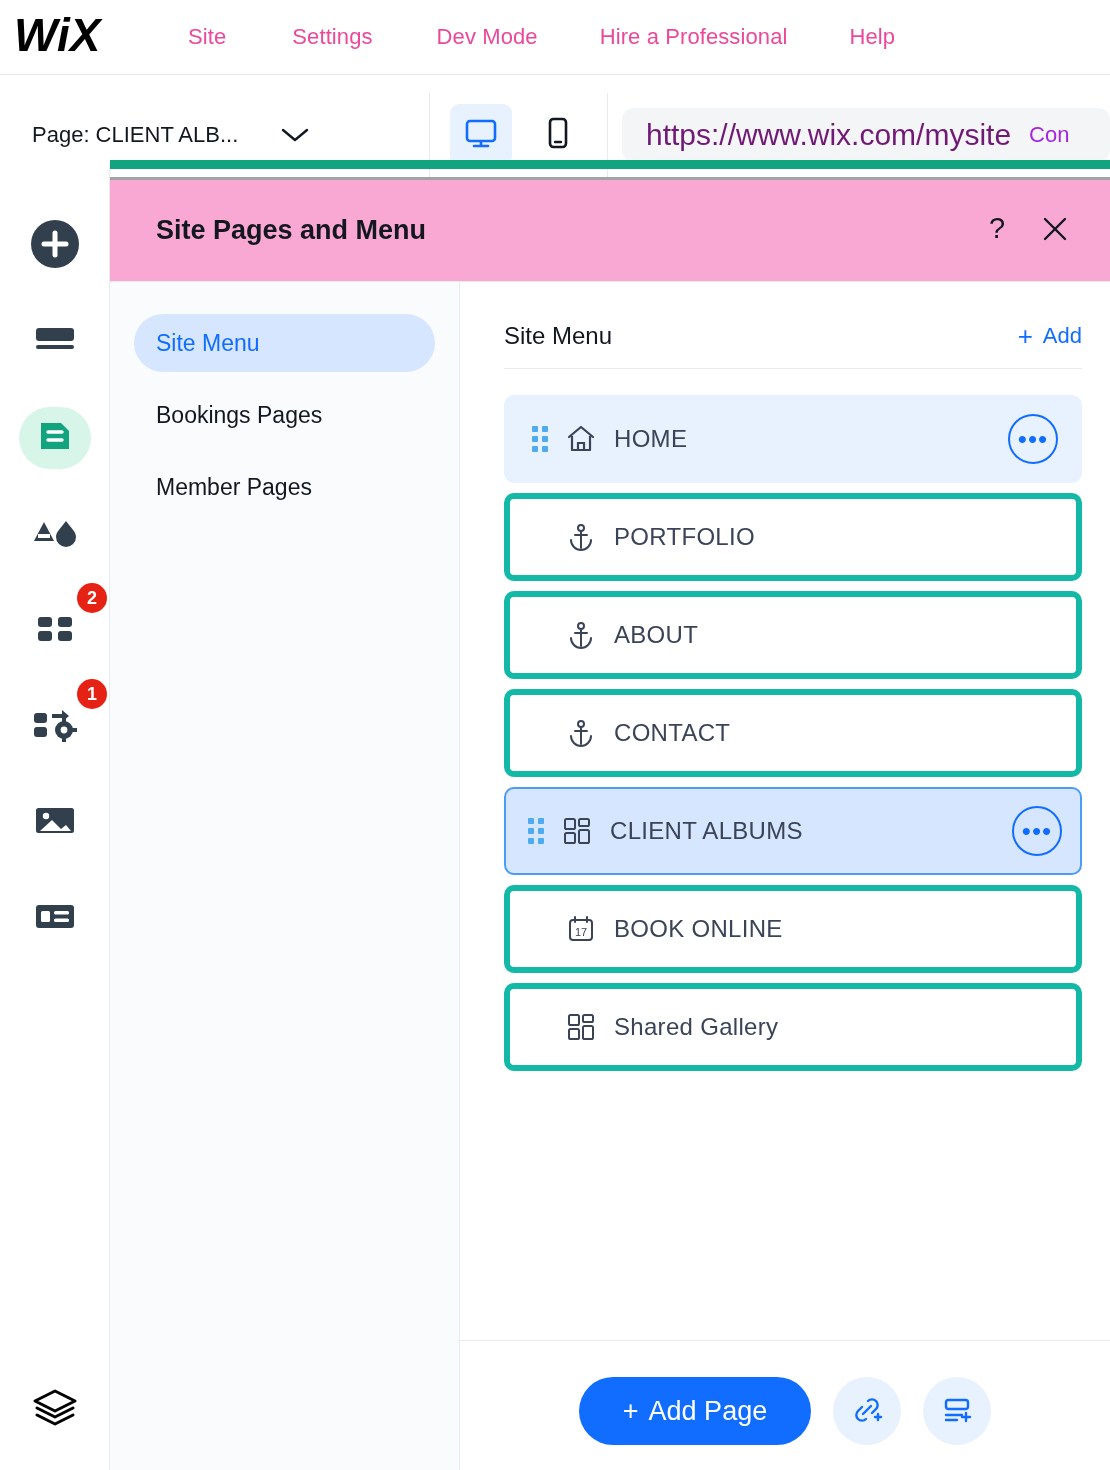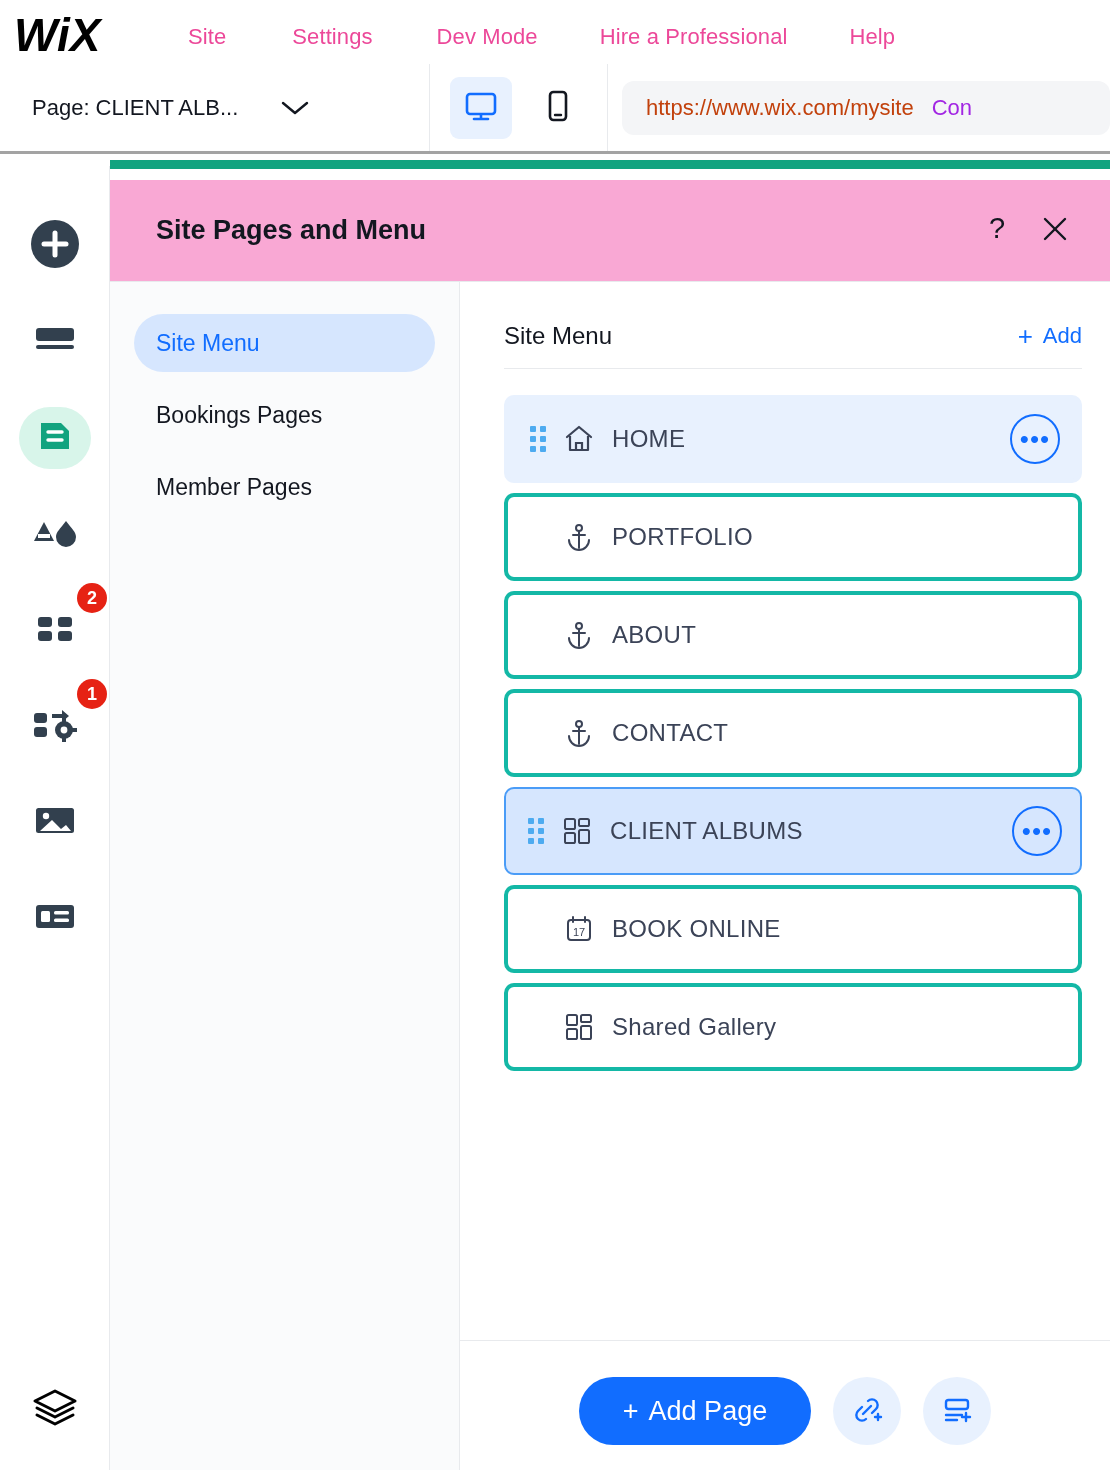--- a/index.html
+++ b/index.html
@@ -29,22 +29,22 @@
     padding:0 0; margin-left:0; cursor:pointer; white-space:nowrap;
   }
   .tn1 { margin-left:74px; }
   .tn2 { margin-left:66px; }
   .tn3 { margin-left:64px; }
   .tn4 { margin-left:62px; }
   .tn5 { margin-left:62px; }
 
   
   .secondbar {
-    position:absolute; top:64px; left:0; width:1110px; height:90px;
-    background:#fff; border-bottom:3px solid #a3a3a3;
+    position:absolute; top:93px; left:0; width:1110px; height:90px;
+    background:#fff; border-bottom:6px solid #a3a3a3;
     display:flex; align-items:stretch;
   }
   .page-selector {
     width:430px; display:flex; align-items:center;
     border-right:1px solid #e8eaed; padding-left:32px;
     cursor:pointer;
   }
   .page-selector-label { font-size:22px; color:#131720; white-space:nowrap; }
   .page-selector-chevron { margin-left:42px; display:flex; align-items:center; }
 
@@ -58,21 +58,21 @@
   }
   .vp-btn.active { background:#e8f1fe; }
 
   .urlbar { flex:1; display:flex; align-items:center; padding-left:14px; }
   .urlpill {
     display:flex; align-items:center; gap:18px;
     background:#f4f5f7; border-radius:12px;
     height:54px; padding:0 24px; width:100%;
     white-space:nowrap; overflow:hidden;
   }
-  .url-text { font-size:22px; color:#c2410c; }
+  .url-text { font-size:30px; color:#701a75; }
   .url-connect { font-size:22px; color:#a226e3; }
 
   
   .leftrail {
     position:absolute; top:166px; left:0; width:110px; height:1304px;
     background:#fff; border-right:1px solid #e8eaed;
   }
   .rail-item {
     width:110px; height:96px;
     display:flex; align-items:center; justify-content:center;
@@ -145,21 +145,21 @@
   }
   .section-title { font-size:24px; color:#131720; }
   .add-link {
     display:flex; align-items:center; gap:10px;
     color:#116dff; font-size:22px; cursor:pointer;
   }
   .add-plus { font-size:26px; line-height:1; }
 
   .pages-list { padding-top:26px; }
   .page-row {
-    height:88px; border:4px solid #14b8a6; border-radius:10px;
+    height:88px; border:6px solid #14b8a6; border-radius:10px;
     background:#fff; display:flex; align-items:center;
     padding:0 18px 0 22px; margin-bottom:10px;
     position:relative; cursor:pointer;
   }
   .page-row.highlight { background:#e8f1fe; border-color:#e8f1fe; }
   .page-row.selected { background:#d6e6fe; border:2px solid #4a9cf7; }
 
   .drag-handle {
     width:18px; height:26px; display:grid;
     grid-template-columns:repeat(2,6px); grid-template-rows:repeat(3,6px);

